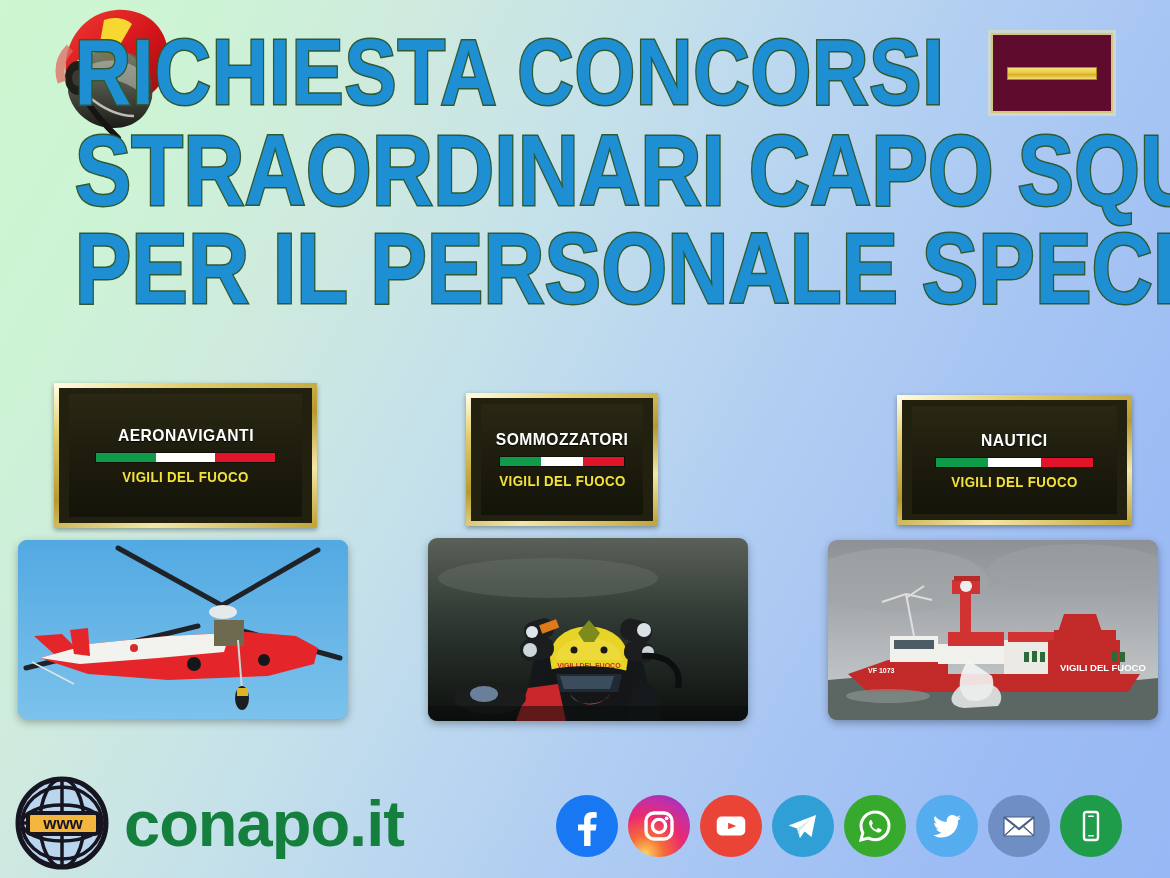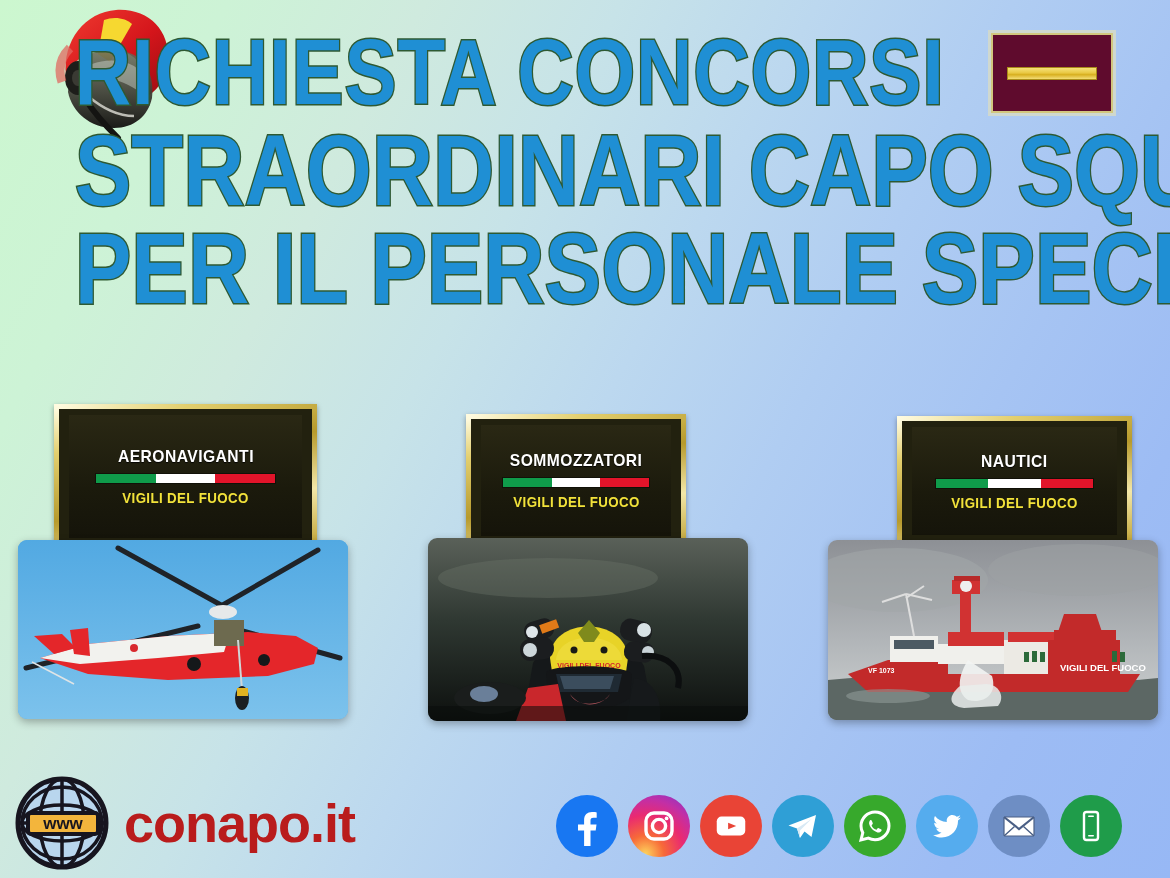--- a/index.html
+++ b/index.html
@@ -59,21 +59,20 @@
 
   
   .badge {
     position:absolute;
     border:5px solid;
     border-image: linear-gradient(160deg,#fffbe0 0%,#e3cf6e 20%,#b79a2c 50%,#f3e7a8 75%,#c2a63a 100%) 1;
     background:#22210f;
     box-shadow:0 2px 5px rgba(0,0,0,0.35);
     display:flex; flex-direction:column; align-items:center; justify-content:flex-start;
     padding:6px 10px;
-    margin-top:21px;
   }
   .badge-inner {
     width:100%; height:100%;
     background:linear-gradient(180deg,#2a2814 0%,#1b1a0c 60%,#15140a 100%);
     display:flex; flex-direction:column; align-items:center; justify-content:center;
     gap:6px;
   }
   .badge-spec {
     color:#ffffff; font-weight:bold; font-size:17px; letter-spacing:0.5px;
     font-family:"Liberation Sans Narrow","Liberation Sans",sans-serif;
@@ -86,39 +85,39 @@
   .badge-flag i { flex:1; display:block; }
   .flag-g { background:#0f9b4a; }
   .flag-w { background:#ffffff; }
   .flag-r { background:#e2142a; }
   .badge-vdf {
     color:#f2e23a; font-weight:bold; font-size:14px; letter-spacing:0.4px;
     font-family:"Liberation Sans Narrow","Liberation Sans",sans-serif;
     transform:scaleX(0.95);
   }
   #badge-aeronaviganti { left:54px;  top:383px; width:263px; height:145px; }
-  #badge-sommozzatori { left:466px; top:393px; width:220px; height:133px; }
+  #badge-sommozzatori { left:466px; top:393px; width:192px; height:133px; }
   #badge-nautici      { left:897px; top:395px; width:235px; height:130px; }
 
   
   .photo {
     position:absolute; border-radius:9px; overflow:hidden;
     box-shadow:0 3px 8px rgba(0,0,0,0.30);
   }
   #photo-helicopter { left:18px;  top:540px; width:330px; height:179px; }
   #photo-diver      { left:428px; top:538px; width:320px; height:183px; }
   #photo-boat       { left:828px; top:540px; width:330px; height:180px; }
   .photo svg { display:block; width:100%; height:100%; }
 
   
   #conapo-logo { position:absolute; left:14px; top:775px; display:flex; align-items:center; gap:14px; }
   #globe-icon { width:96px; height:96px; flex:none; }
   #conapo-wordmark {
     font-family:"Liberation Sans", sans-serif;
-    font-weight:bold; font-size:54px; color:#b91c1c; letter-spacing:-1px;
+    font-weight:bold; font-size:65px; color:#15803d; letter-spacing:-1px;
     line-height:1;
   }
 
   #social-bar { position:absolute; left:556px; top:795px; display:flex; gap:10px; align-items:center; }
   .social-icon { width:62px; height:62px; border-radius:50%; display:flex; align-items:center; justify-content:center; flex:none; }
   .social-icon svg { display:block; }
   .sc-fb { background:#1877f2; }
   .sc-ig { background:radial-gradient(circle at 28% 95%, #fdd35c 0%, #f76a38 25%, #ea2a70 52%, #c22fa6 74%, #7b35cf 100%); }
   .sc-yt { background:#e94436; }
   .sc-tg { background:#2f9fd6; }

